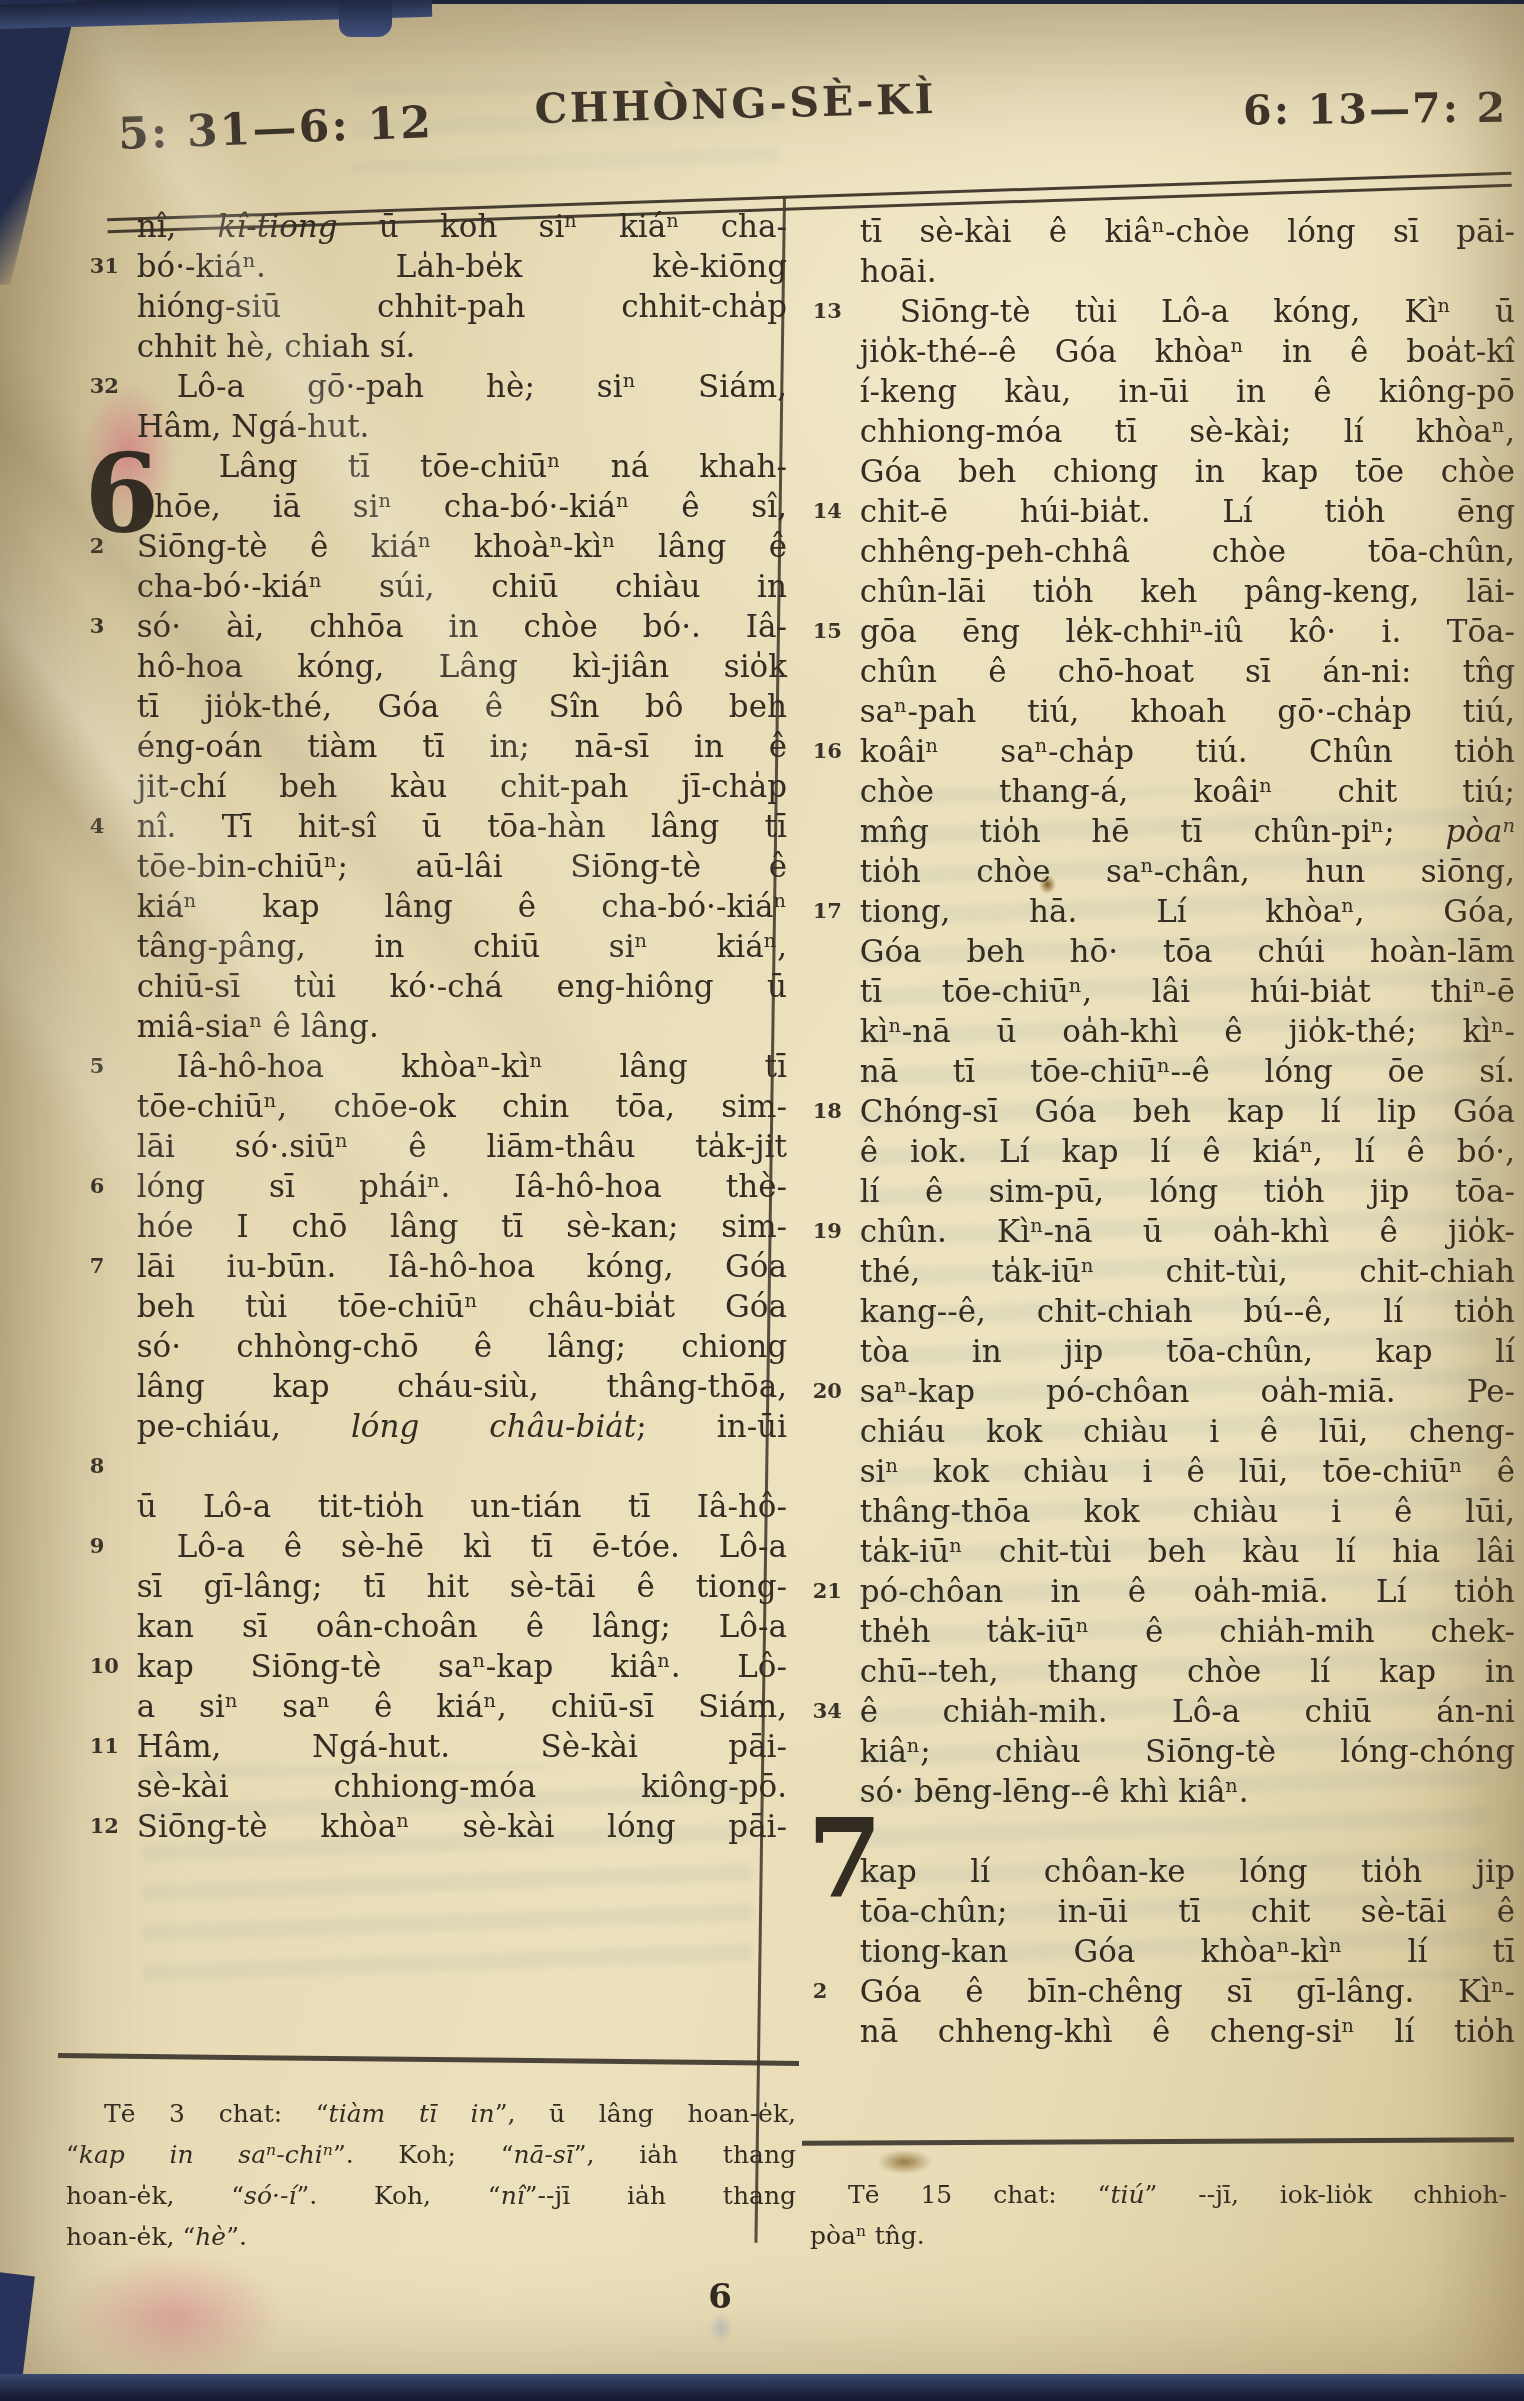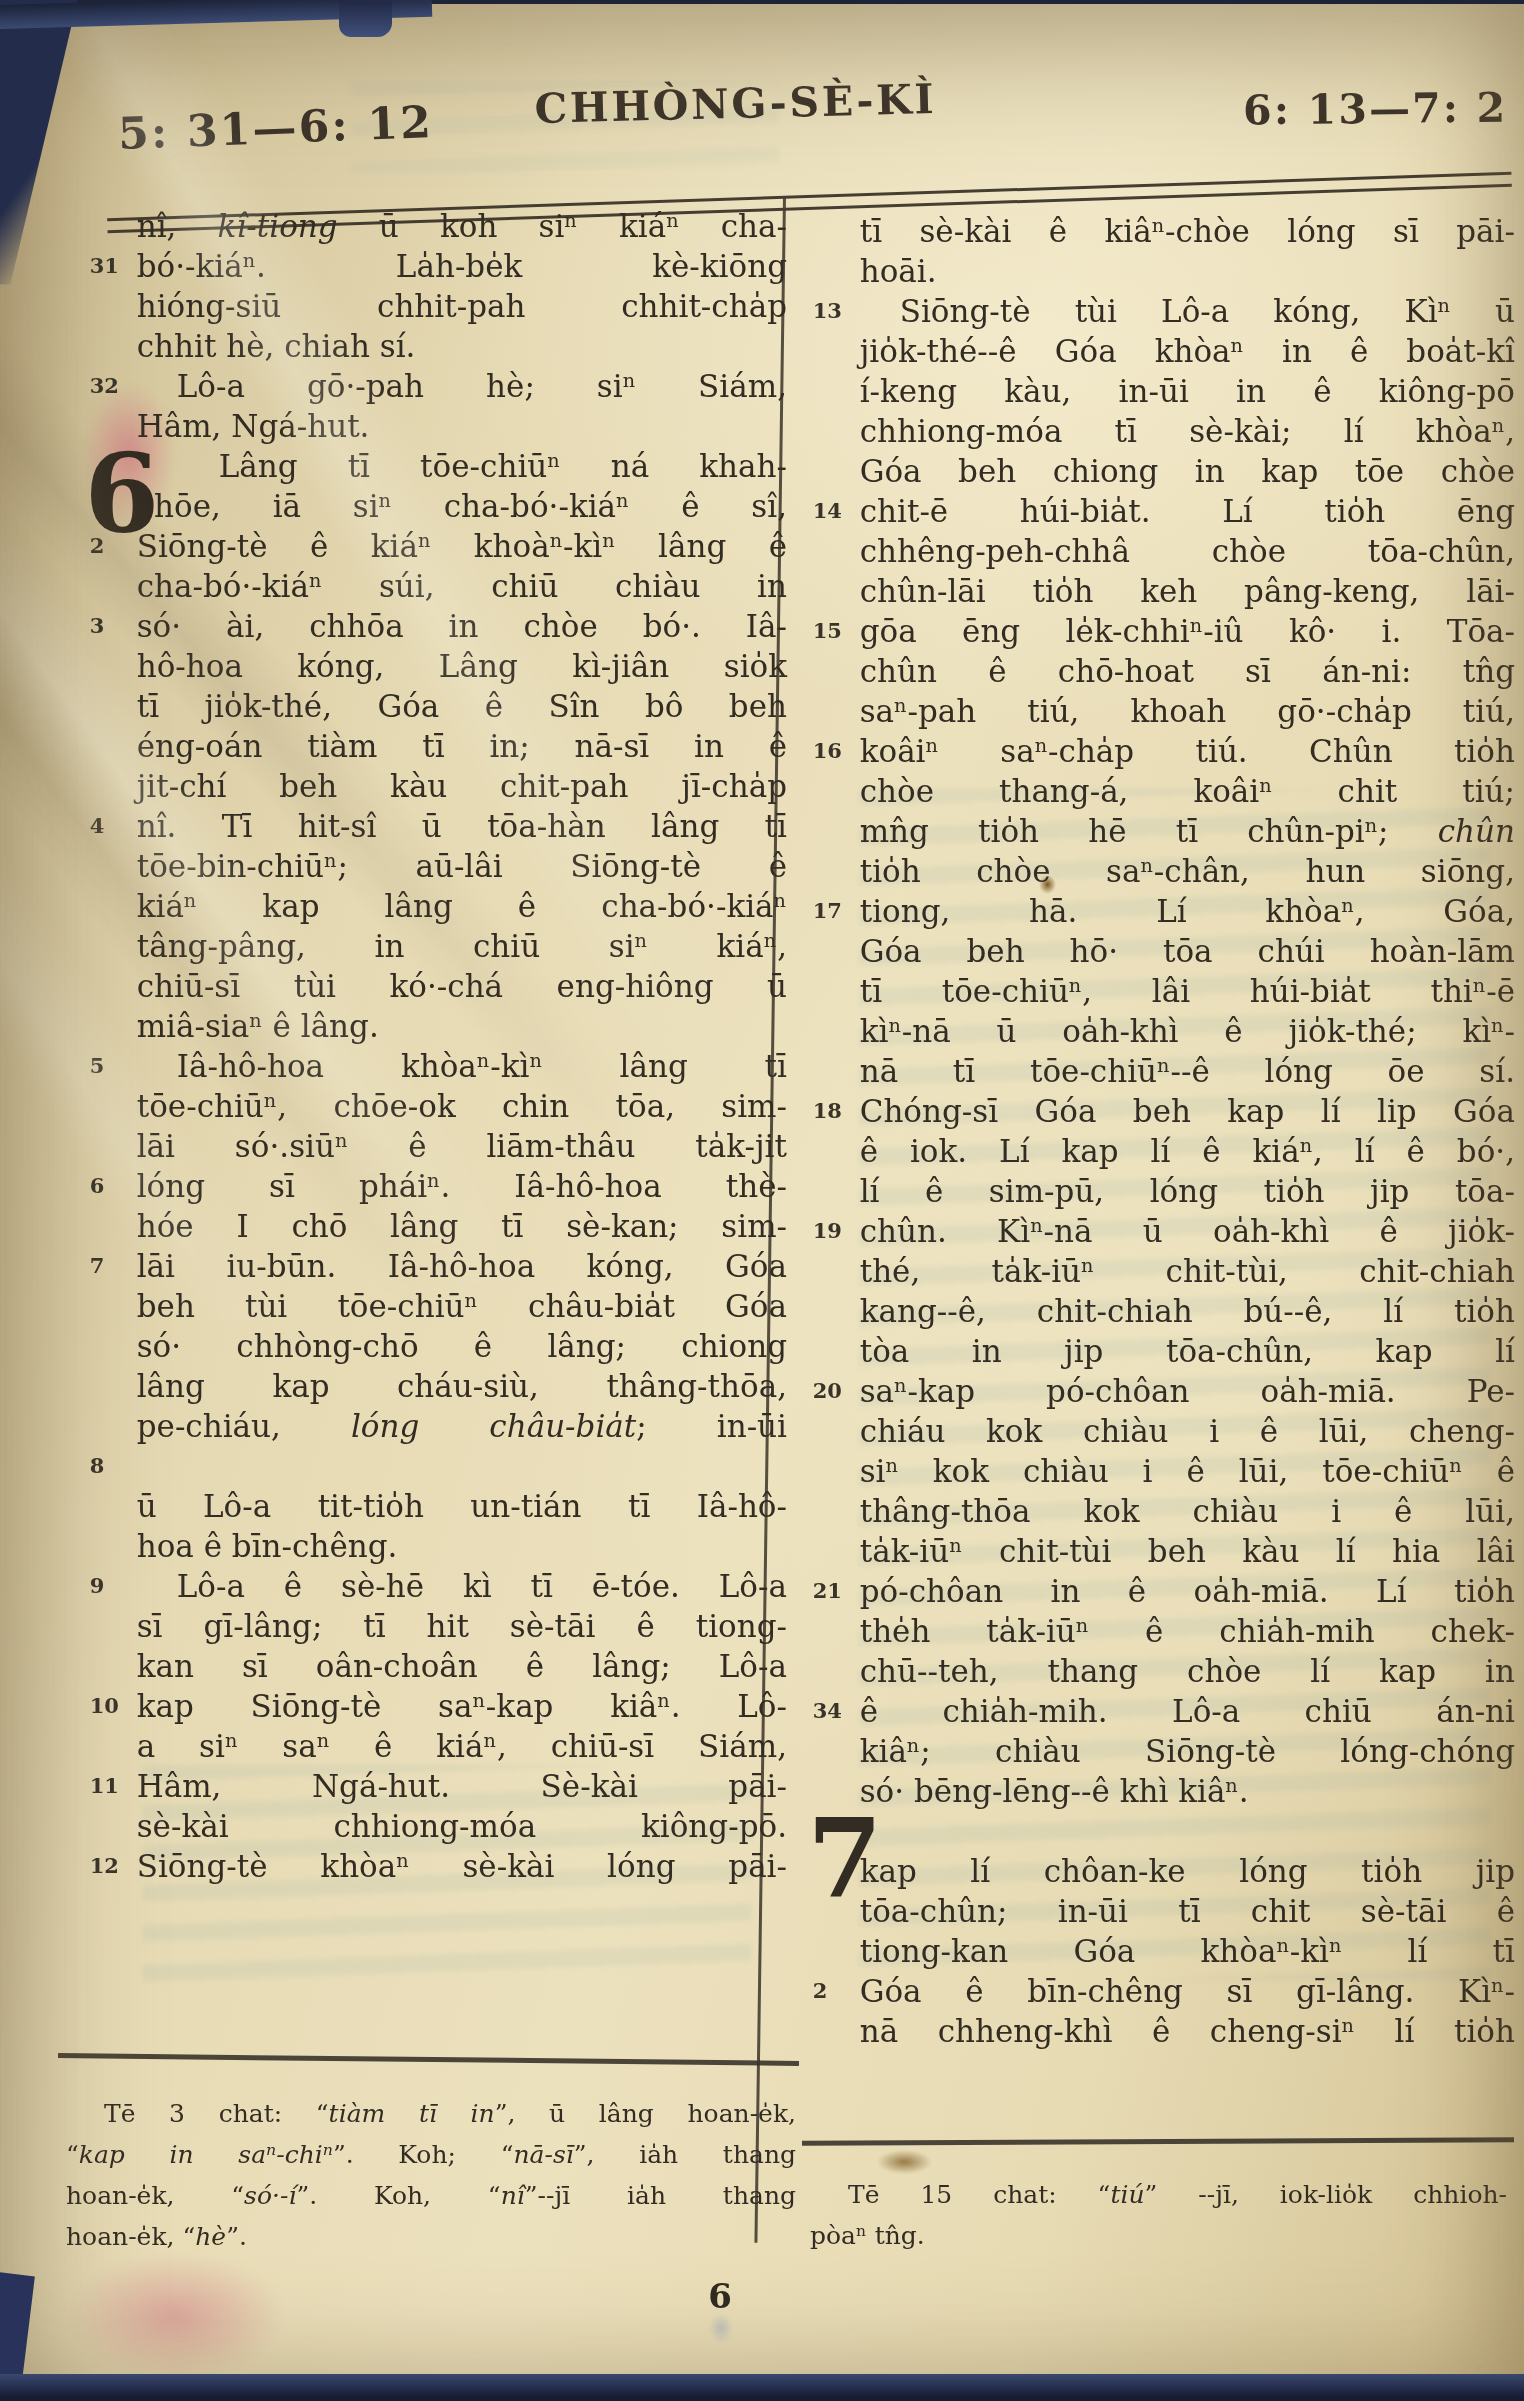--- a/index.html
+++ b/index.html
@@ -237,24 +237,20 @@
         <span class="vnum"></span>
         <span class="ltext">pe-chiáu, <i>lóng châu-bia̍t</i>; in-ūi</span>
       </div>
       <div class="line">
         <span class="vnum">8</span>
       </div>
       <div class="line">
         <span class="vnum"></span>
         <span class="ltext">ū Lô-a tit-tio̍h un-tián tī Iâ-hô-</span>
       </div>
-      <div class="line short">
-        <span class="vnum"></span>
-        <span class="ltext">hoa ê bīn-chêng.</span>
-      </div>
       <div class="line indent">
         <span class="vnum">9</span>
         <span class="ltext">Lô-a ê sè-hē kì tī ē-tóe.  Lô-a</span>
       </div>
       <div class="line">
         <span class="vnum"></span>
         <span class="ltext">sī gī-lâng; tī hit sè-tāi ê tiong-</span>
       </div>
       <div class="line">
         <span class="vnum"></span>
@@ -337,21 +333,21 @@
       <div class="line">
         <span class="vnum">16</span>
         <span class="ltext">koâiⁿ saⁿ-cha̍p tiú.  Chûn tio̍h</span>
       </div>
       <div class="line">
         <span class="vnum"></span>
         <span class="ltext">chòe thang-á, koâiⁿ chit tiú;</span>
       </div>
       <div class="line">
         <span class="vnum"></span>
-        <span class="ltext">mn̂g tio̍h hē tī chûn-piⁿ; <i>chûn</i></span>
+        <span class="ltext">mn̂g tio̍h hē tī chûn-piⁿ; <i>pòaⁿ</i></span>
       </div>
       <div class="line">
         <span class="vnum"></span>
         <span class="ltext">tio̍h chòe saⁿ-chân, hun siōng,</span>
       </div>
       <div class="line">
         <span class="vnum">17</span>
         <span class="ltext">tiong, hā.  Lí khòaⁿ, Góa,</span>
       </div>
       <div class="line">

